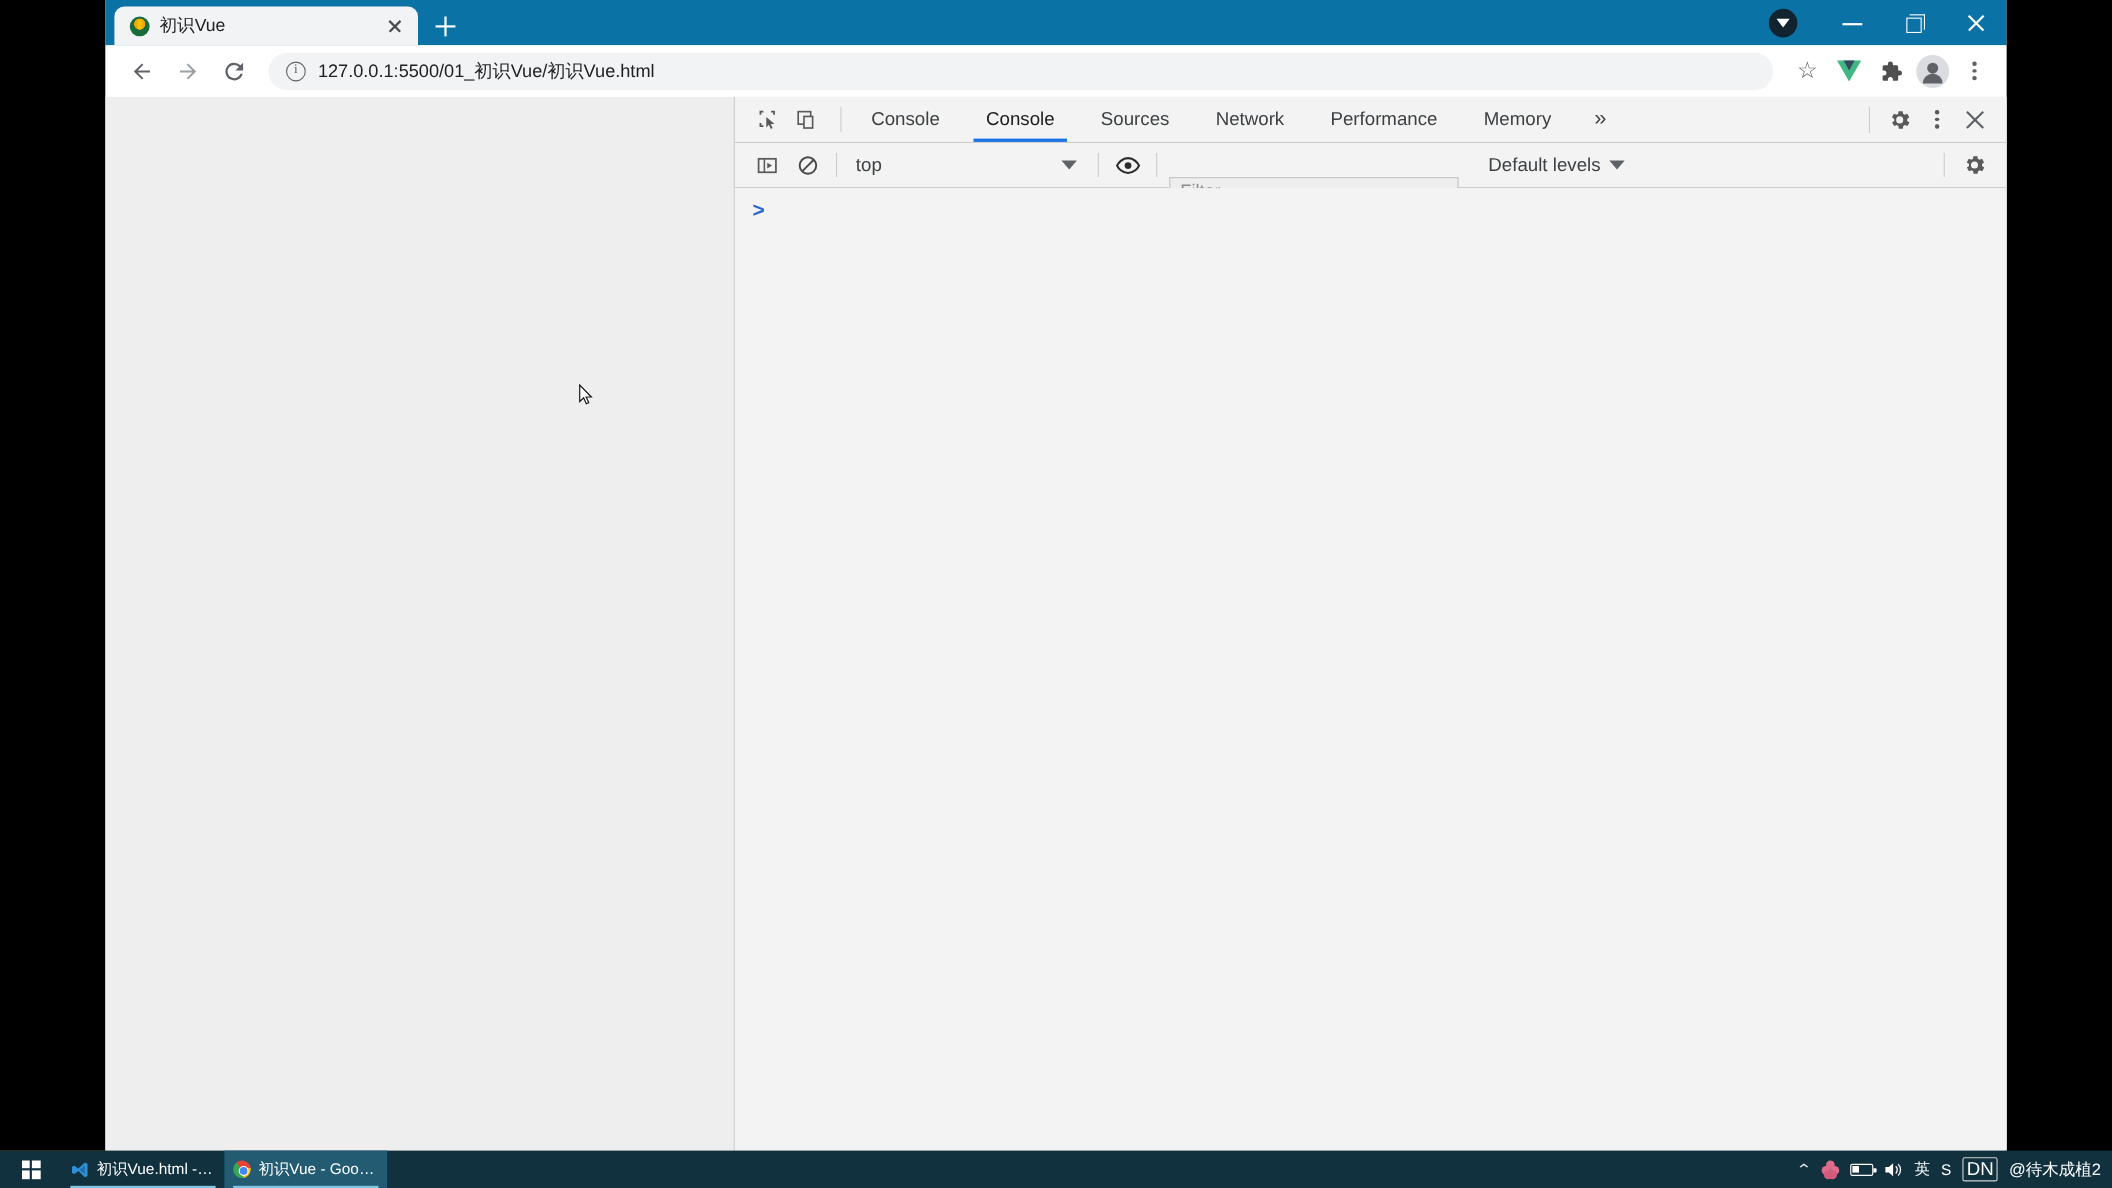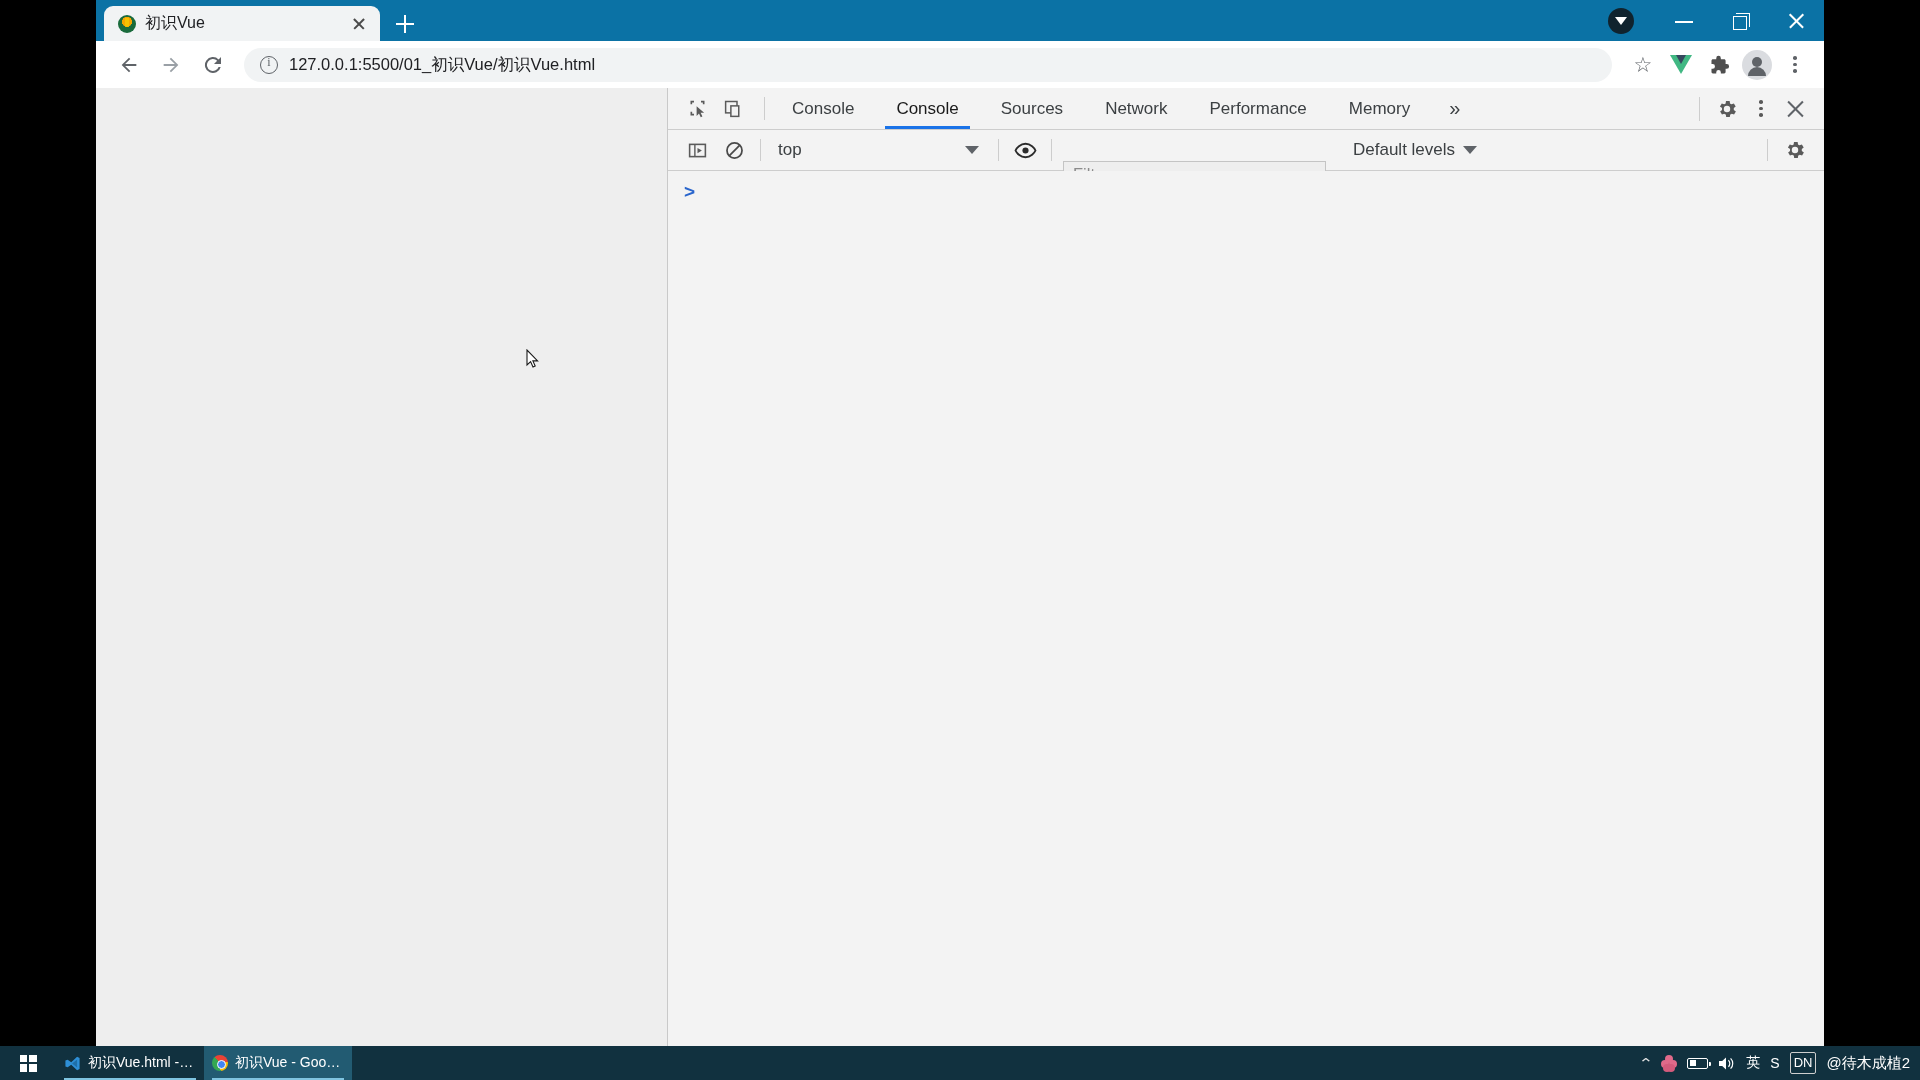--- a/index.html
+++ b/index.html
@@ -412,21 +412,21 @@
     content: ""; position: absolute; right: -4px; top: 3px;
     width: 2.4px; height: 4px; background: #ffffff; border-radius: 0 1px 1px 0;
   }
   .battery i {
     position: absolute; left: 1.5px; top: 1.5px; bottom: 1.5px;
     width: 6px; background: #ffffff; display: block;
   }
   .speaker { width: 18px; height: 15px; position: relative; }
   .ime-box {
     border: 1px solid #cfcfcf; padding: 2px 3px; border-radius: 2px;
-    font-size: 13px; line-height: 16px;
+    font-size: 17px; line-height: 16px;
   }
   .tray-user { font-size: 15px; color: #ffffff; padding-right: 4px; }
 </style>
 </head>
 <body>
 
 <div id="screen">
 
   <div class="left-bar"></div>
   <div class="right-bar"></div>

